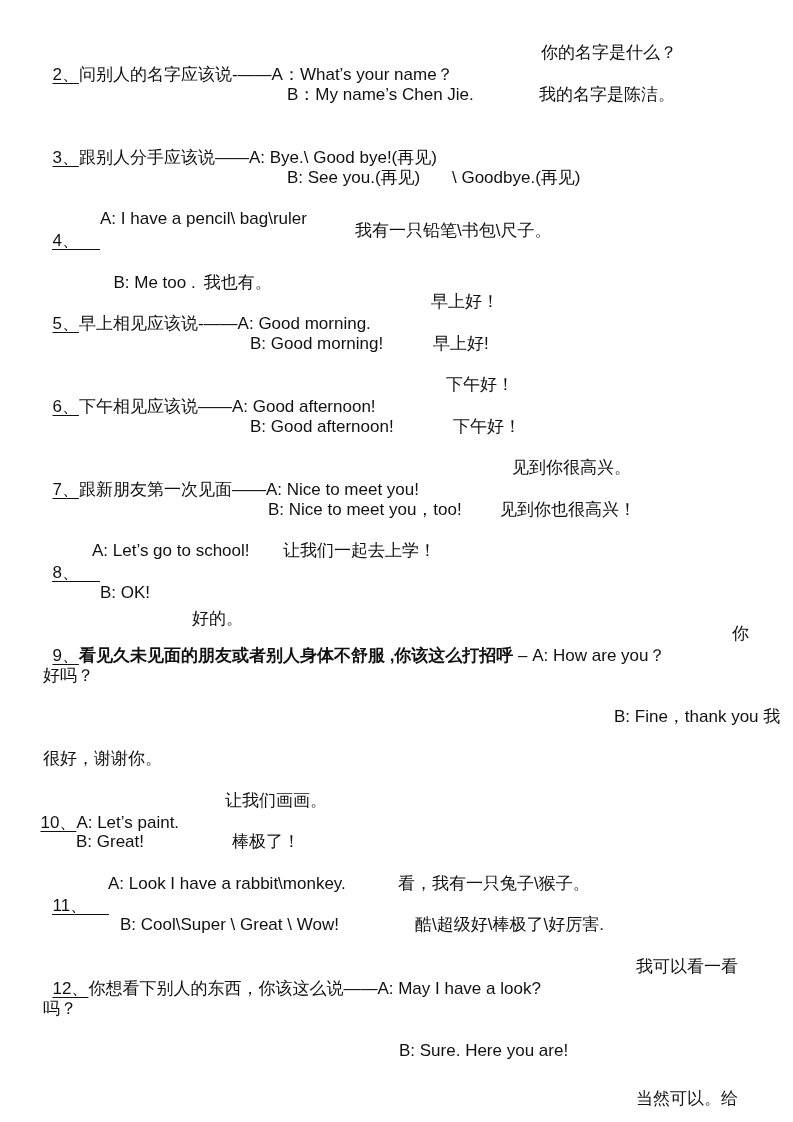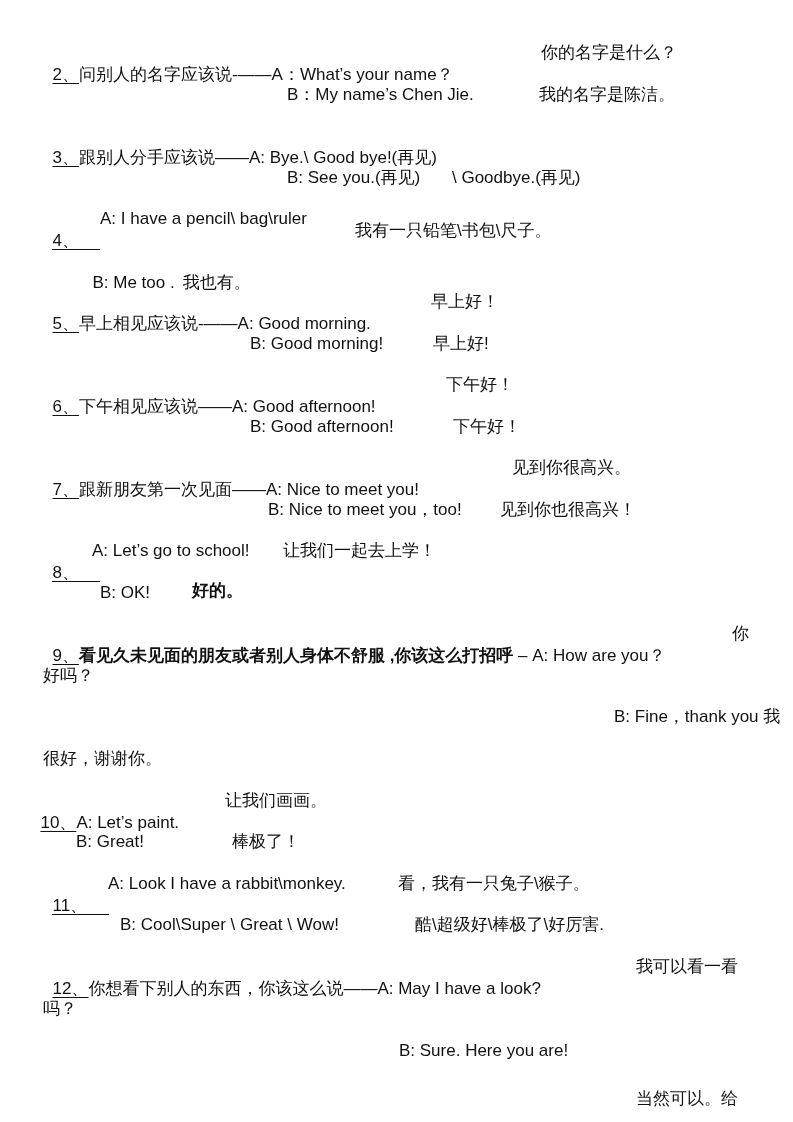--- a/index.html
+++ b/index.html
@@ -50,21 +50,21 @@
   <span class="num">3、</span><span>跟别人分手应该说——</span><span>A: Bye.\ Good bye!(再见)</span>
 </div>
 <div class="line" style="left:287px;top:167px;">B: See you.(再见)</div>
 <div class="line" style="left:452px;top:167px;">\ Goodbye.(再见)</div>
 
 <div class="line" style="left:43px;top:208px;">
   <span class="num-pad" style="width:48px;"><span>4、</span></span>
 </div>
 <div class="line" style="left:100px;top:208px;">A: I have a pencil\ bag\ruler</div>
 <div class="line" style="left:355px;top:220px;">我有一只铅笔\书包\尺子。</div>
-<div class="line" style="left:83px;top:250px;">
+<div class="line" style="left:104px;top:250px;">
   <span>B: Me too .</span><span class="gap" style="width:8px;"></span><span>我也有。</span>
 </div>
 
 <div class="line" style="left:43px;top:291px;">
   <span class="num">5、</span><span>早上相见应该说-——</span><span>A: Good morning.</span>
 </div>
 <div class="line" style="left:431px;top:291px;">早上好！</div>
 <div class="line" style="left:250px;top:333px;">B: Good morning!</div>
 <div class="line" style="left:433px;top:333px;">早上好!</div>
 
@@ -81,21 +81,21 @@
 <div class="line" style="left:512px;top:457px;">见到你很高兴。</div>
 <div class="line" style="left:268px;top:499px;">B: Nice to meet you，too!</div>
 <div class="line" style="left:500px;top:499px;">见到你也很高兴！</div>
 
 <div class="line" style="left:43px;top:540px;">
   <span class="num-pad" style="width:48px;"><span>8、</span></span>
 </div>
 <div class="line" style="left:92px;top:540px;">A: Let’s go to school!</div>
 <div class="line" style="left:283px;top:540px;">让我们一起去上学！</div>
 <div class="line" style="left:100px;top:582px;">B: OK!</div>
-<div class="line" style="left:192px;top:580px;font-weight:bold;">好的。</div>
+<div class="line" style="left:192px;top:608px;">好的。</div>
 
 <div class="line" style="left:43px;top:623px;">
   <span class="num">9、</span><span class="bold">看见久未见面的朋友或者别人身体不舒服 ,你该这么打招呼</span><span> – </span><span>A: How are you？</span>
 </div>
 <div class="line" style="left:732px;top:623px;">你</div>
 <div class="line" style="left:43px;top:665px;">好吗？</div>
 <div class="line" style="left:566px;top:706px;margin-left:48px;">B: Fine，thank you 我</div>
 <div class="line" style="left:43px;top:748px;">很好，谢谢你。</div>
 
 <div class="line" style="left:31px;top:790px;">

